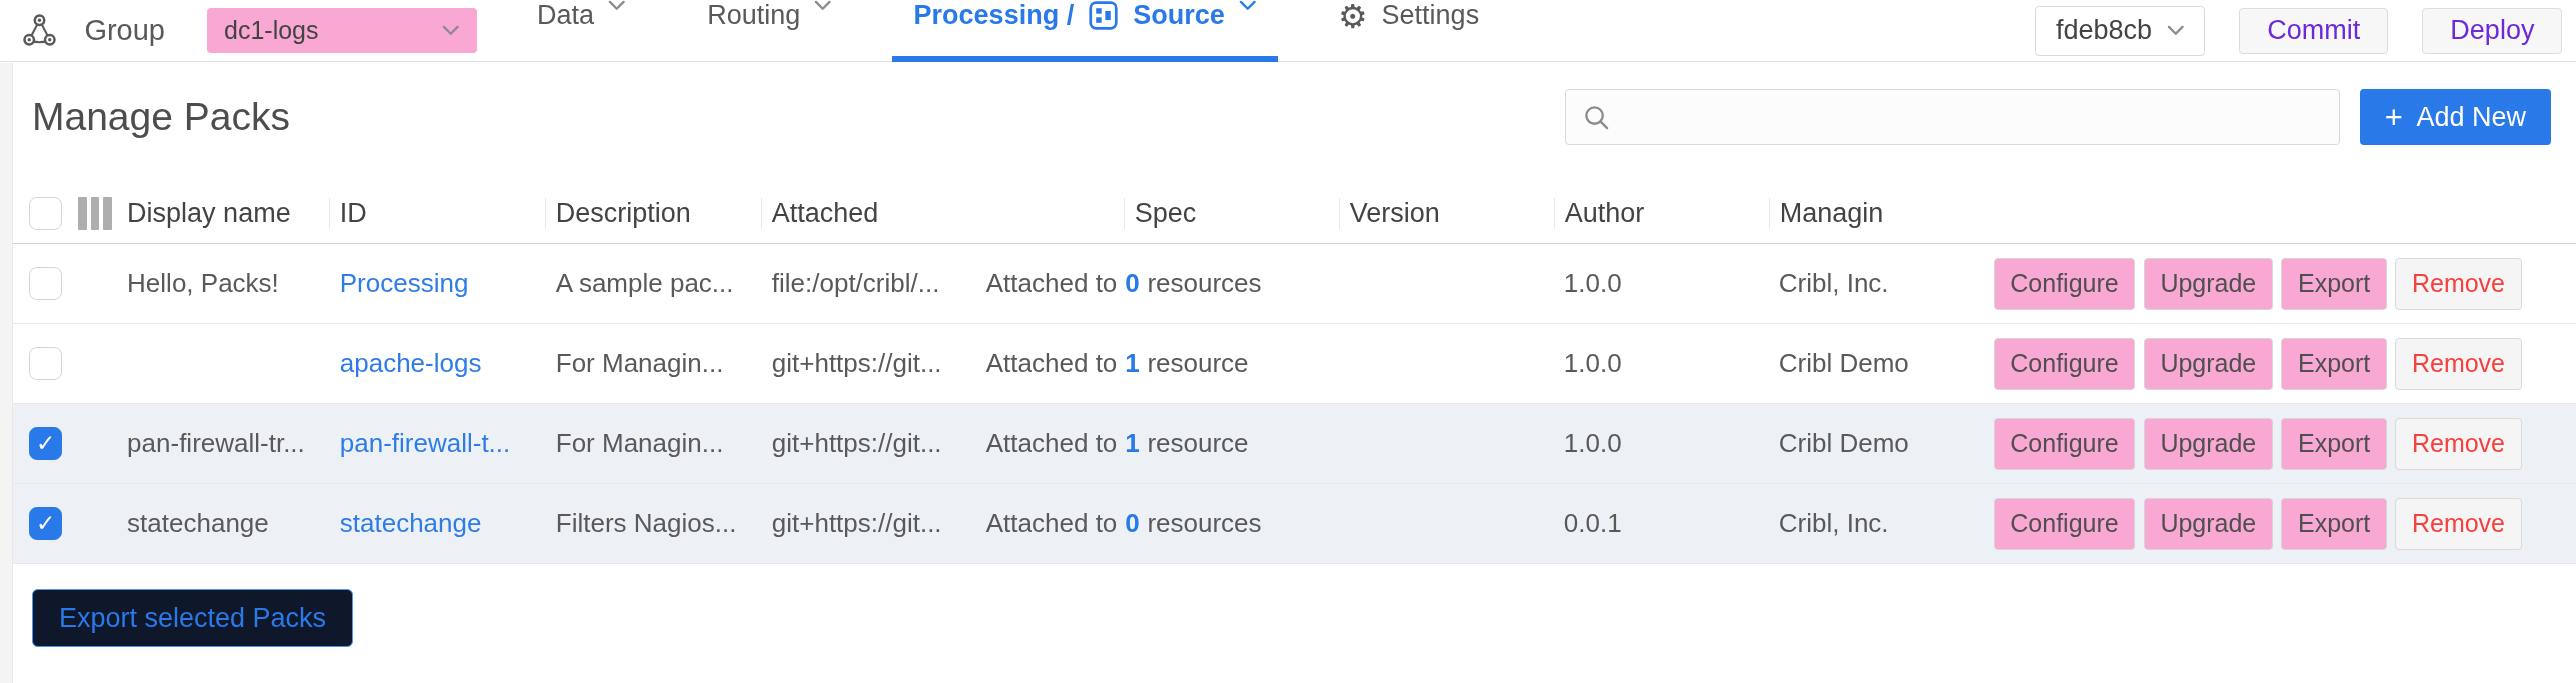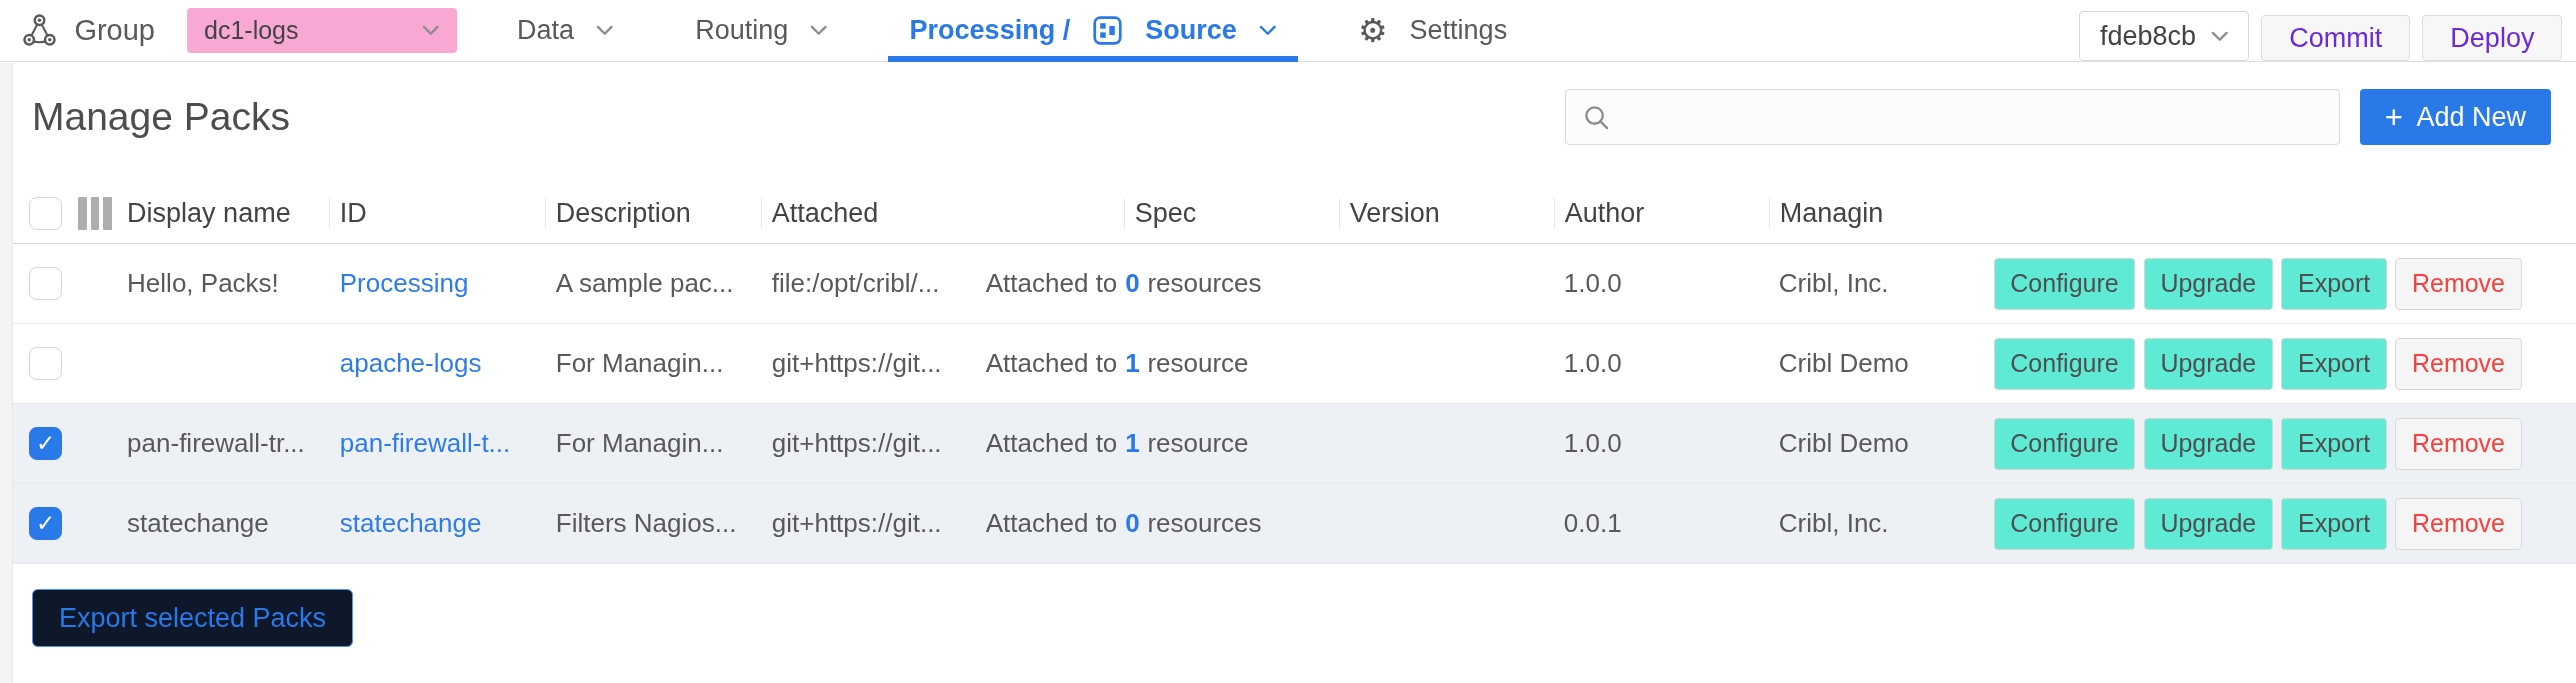--- a/index.html
+++ b/index.html
@@ -10,43 +10,43 @@
   }
   .page { position: relative; width: 2576px; height: 683px; background:#fff; }
 
   
   .topbar {
     position: relative; z-index: 2;
     height: 62px; display: flex; align-items: stretch;
     padding: 0 13.6px 0 21.4px; background: #fff;
     border-bottom: 1px solid #e0e0e0;
   }
-  .group-area { display: flex; align-items: center; gap: 16px; }
+  .group-area { display: flex; align-items: center; gap: 26px; }
   .group-label { font-size: 29px; color: #595959; }
   .group-select {
     margin-left: 15.5px; width: 270px; height: 45px; background: #f9a8d4;
     border-radius: 3.9px; display: flex; align-items: center;
     justify-content: space-between; padding: 0 17.5px; cursor: pointer;
   }
   .group-select .val { font-size: 25px; color: #434343; }
   .caret { color: #8c8c8c; display: inline-flex; }
   .tabs { display: flex; margin-left: 39px; gap: 39px; align-items: stretch; }
   .tab {
-    display: flex; align-items: center; gap: 22px; padding: 0 21.4px;
+    display: flex; gap: 14px; padding: 0 21.4px;
     font-size: 27px; font-weight: 500; color: #595959; cursor: pointer;
     position: relative; white-space: nowrap;
   }
   .tab.active { color: #2979e8; font-weight: 600; }
   .tab.active .caret { color: #2979e8; }
   .tab.active::after {
     content: ""; position: absolute; left: 0; right: 0; bottom: -1px;
     height: 5.8px; background: #2979e8;
   }
   .gear-glyph { font-size: 33px; line-height: 1; color: #595959; }
-  .topbar-right { margin-left: auto; display: flex; align-items: flex-end; gap: 12px; }
+  .topbar-right { margin-left: auto; display: flex; align-items: center; gap: 34px; }
   .commit-select {
     height: 50px; border: 1px solid #d9d9d9; border-radius: 3.9px; background: #fff;
     display: flex; align-items: center; gap: 15.5px; padding: 0 19.4px;
     font-size: 27px; color: #434343; cursor: pointer;
   }
   .btn-disabled {
     height: 46px; padding: 0 27px; background: #f7f7f7;
     border: 1px solid #dcdcdc; border-radius: 3.9px;
     font-size: 27px; color: #6d28d9;
   }
@@ -121,21 +121,21 @@
   .checkbox.checked::after {
     content: "\2713"; color: #fff; font-size: 23px; font-weight: 700;
   }
   .cols-icon { display: flex; gap: 3.9px; }
   .cols-icon span { width: 8.7px; height: 33px; background: #aeaeae; border-radius: 1px; }
 
   .link { color: #2e7ce8; cursor: pointer; }
   .att-count { color: #2979e8; font-weight: 700; margin: 0 7.8px; }
 
   .abtn {
-    height: 52px; padding: 0 15.5px; margin-right: 8.7px; background: #5eead4;
+    height: 52px; padding: 0 15.5px; margin-right: 8.7px; background: #f9a8d4;
     border: 1px solid #d6d6d6; border-radius: 3.9px; color: #4f4f4f;
     font-size: 25px; cursor: pointer; white-space: nowrap; font-family: inherit;
   }
   .abtn.remove { background: #f5f5f5; color: #f5413d; border-color: #d9d9d9; }
 
   
   .export-row { padding-left: 19.4px; margin-top: 25px; }
   .btn-export {
     height: 58px; padding: 0 26px; background: #0f172a;
     border: 1.9px solid #4f94f7; border-radius: 5.8px;

